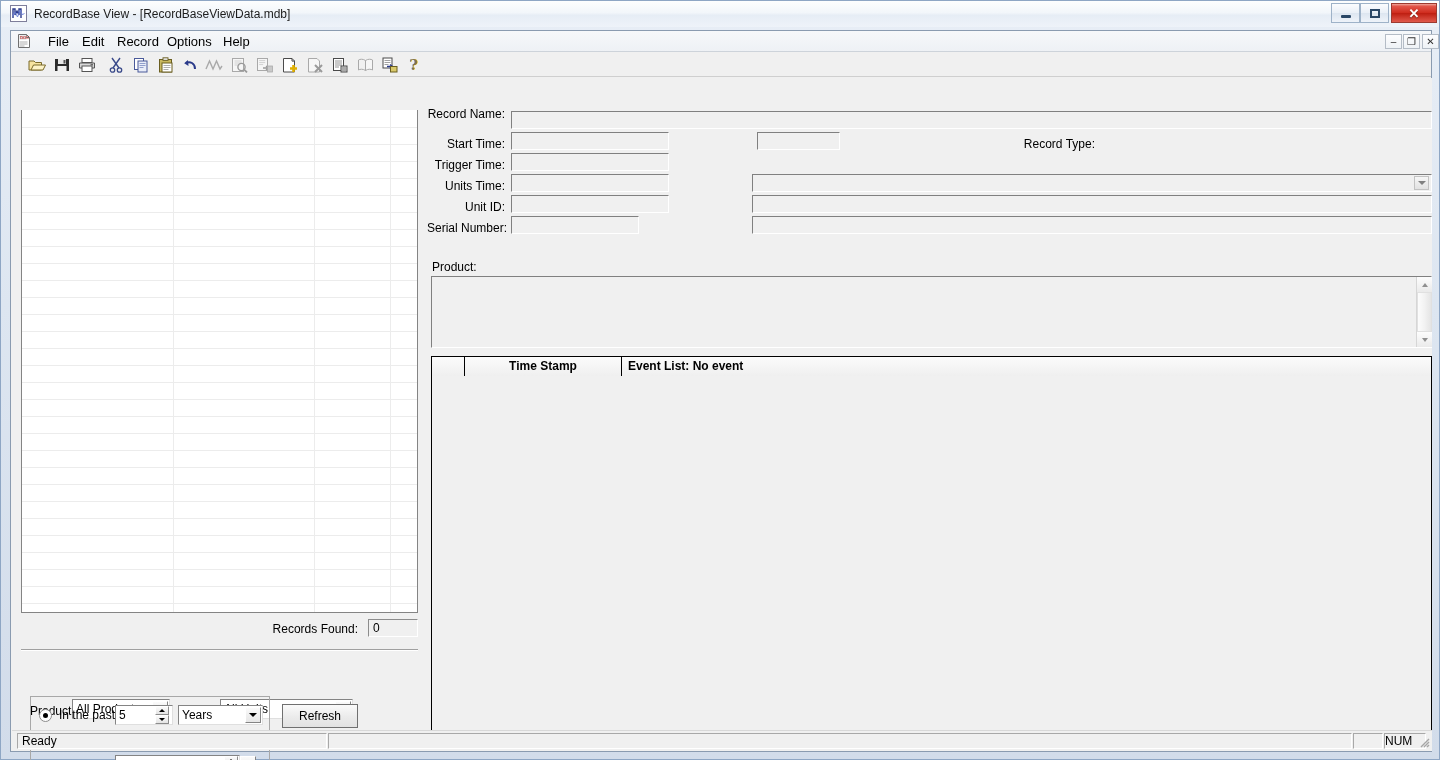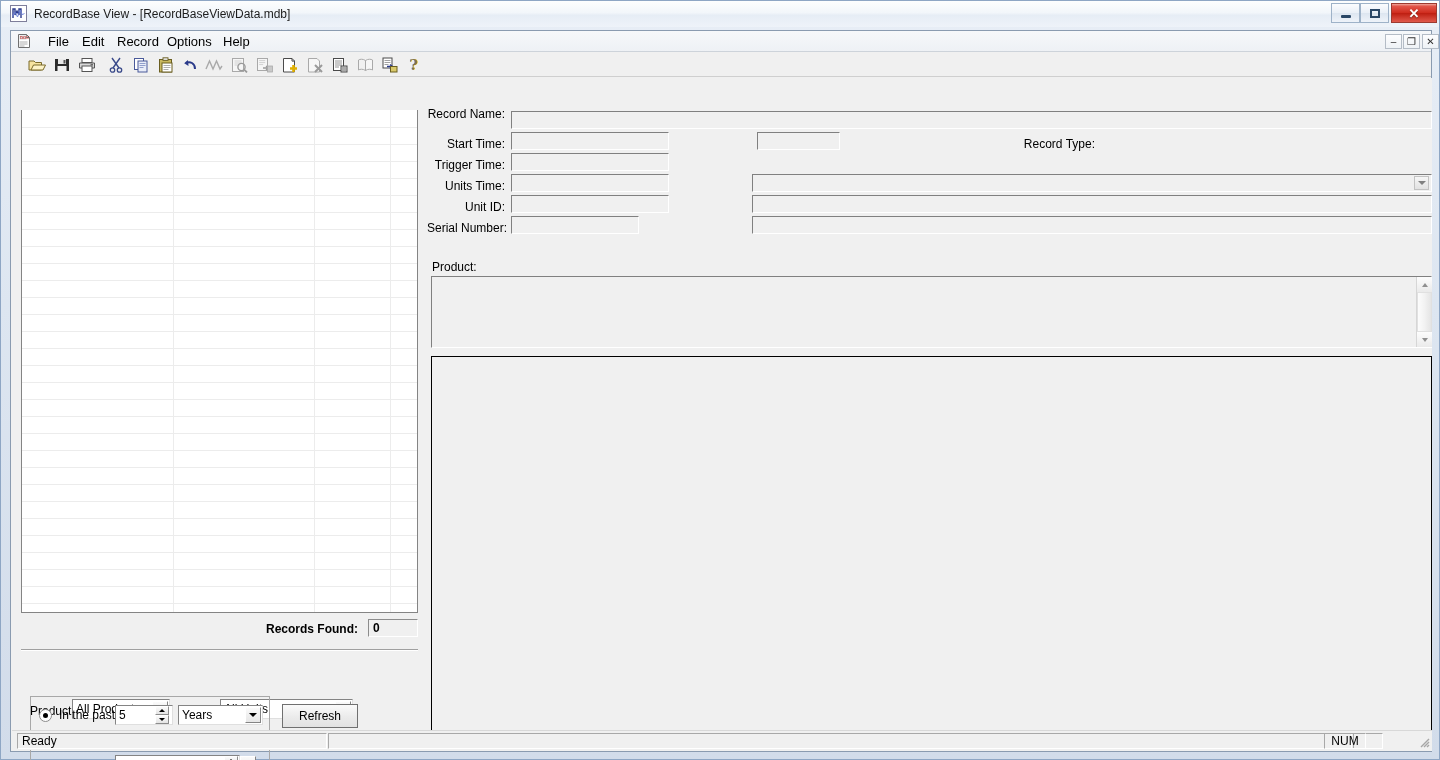--- a/index.html
+++ b/index.html
@@ -127,21 +127,21 @@
     overflow:hidden;white-space:nowrap;
   }
   .lv-col .lbl{position:absolute;left:8px;top:0;}
   .lv-col.centered .lbl{left:0;width:100%;text-align:center;}
   .sortarrow{
     position:absolute;width:0;height:0;
     border-left:6px solid transparent;border-right:6px solid transparent;
     border-top:6px solid #6e6e6e;
   }
   
-  #records-row{position:absolute;left:9px;top:541px;width:397px;height:22px;font-weight:bold;}
+  #records-row{position:absolute;left:9px;top:541px;width:397px;height:22px;}
   #records-label{position:absolute;right:60px;top:3px;font-size:12px;color:#000;white-space:nowrap;}
   #records-value{
     position:absolute;left:347px;top:0px;width:50px;height:18px;
     background:#f0f0f0;
     border-top:1px solid #8c8c8c;border-left:1px solid #8c8c8c;
     border-right:1px solid #ffffff;border-bottom:1px solid #ffffff;
     box-sizing:border-box;font-size:12px;line-height:16px;padding-left:4px;color:#000;
   }
   #lp-sep{position:absolute;left:9px;top:571px;width:397px;height:2px;
           border-top:1px solid #a0a0a0;border-bottom:1px solid #ffffff;box-sizing:border-box;}
@@ -279,21 +279,21 @@
   }
   .sbpanel{
     position:absolute;top:2px;height:16px;
     border-top:1px solid #a8a8a8;border-left:1px solid #a8a8a8;
     border-right:1px solid #ffffff;border-bottom:1px solid #ffffff;
     box-sizing:border-box;font-size:12px;line-height:14px;color:#000;
   }
   #sb-ready{left:5px;width:310px;padding-left:4px;}
   #sb-mid{left:316px;width:1024px;}
   #sb-p1{left:1341px;width:30px;}
-  #sb-num{left:1312px;width:42px;text-align:center;}
+  #sb-num{left:1372px;width:42px;}
   #grip{position:absolute;right:2px;bottom:2px;width:14px;height:14px;}
 </style>
 </head>
 <body>
 
 <div id="app-window">
 
   <div id="titlebar">
     <div id="app-icon">
       <svg width="15" height="15" viewBox="0 0 15 15">
@@ -648,20 +648,31 @@
               <i class="sbar"></i>
             </div>
           <div id="sb-thumb"></div>
           <div class="sbbtn" id="sb-dn">
               <i class="sbar"></i>
             </div>
         </div>
       </div>
 
       <div id="eventlist">
+        <div id="ev-header">
+          <div class="ev-col" style="left:0;width:33px">
+            <span style="position:absolute;left:6px"></span>
+          </div>
+          <div class="ev-col" style="left:33px;width:157px;text-align:center">
+            <span>Time Stamp</span>
+          </div>
+          <div class="ev-col" style="left:190px;width:809px;border-right:none">
+            <span style="position:absolute;left:6px">Event List: No event</span>
+          </div>
+        </div>
         <div id="ev-body"></div>
       </div>
     </div>
 
     <div id="statusbar">
       <div class="sbpanel" id="sb-ready">Ready</div>
       <div class="sbpanel" id="sb-mid"></div>
       <div class="sbpanel" id="sb-p1"></div>
       <div class="sbpanel" id="sb-num">NUM</div>
       <div id="grip">

